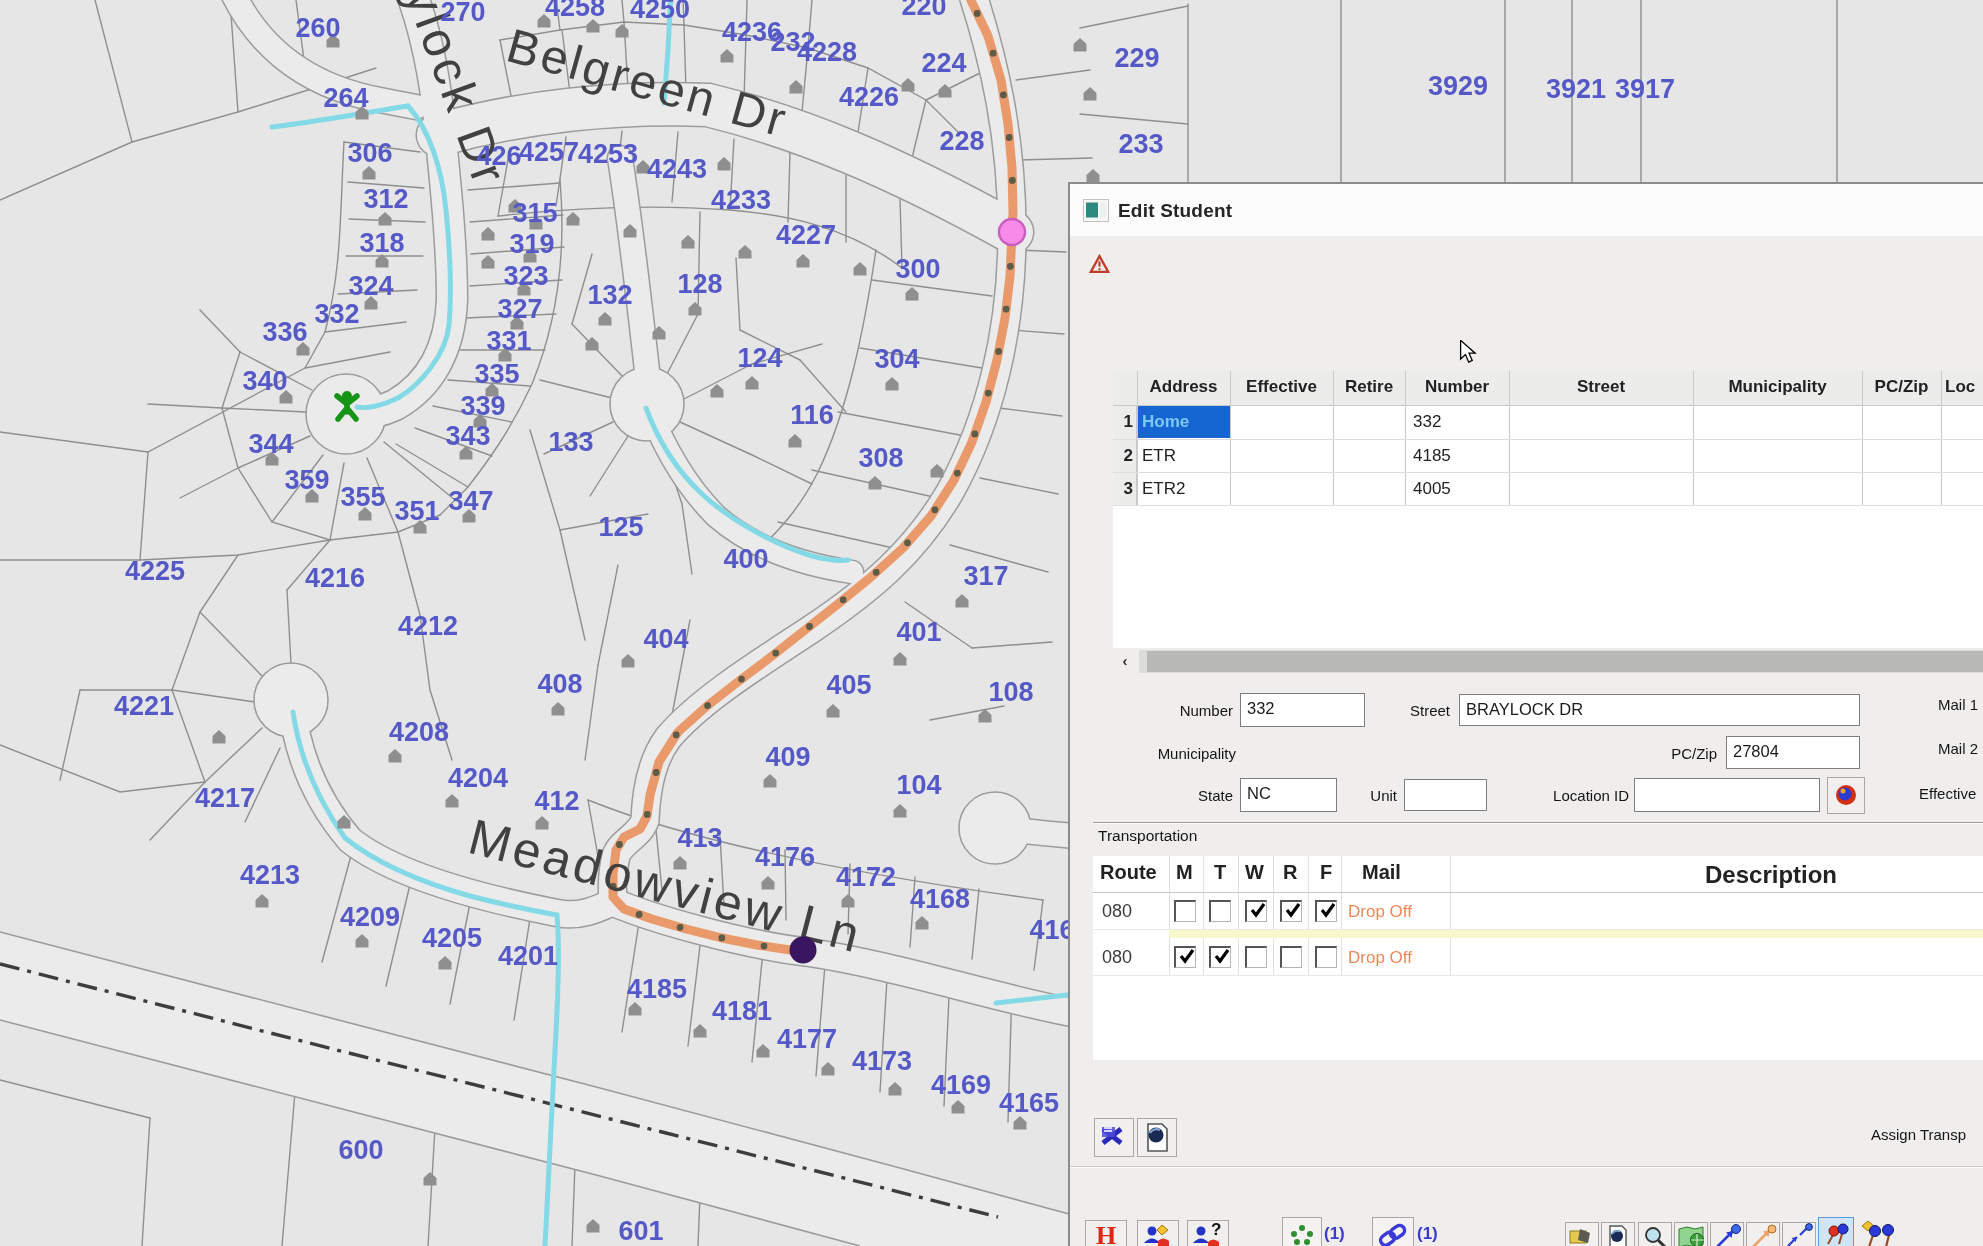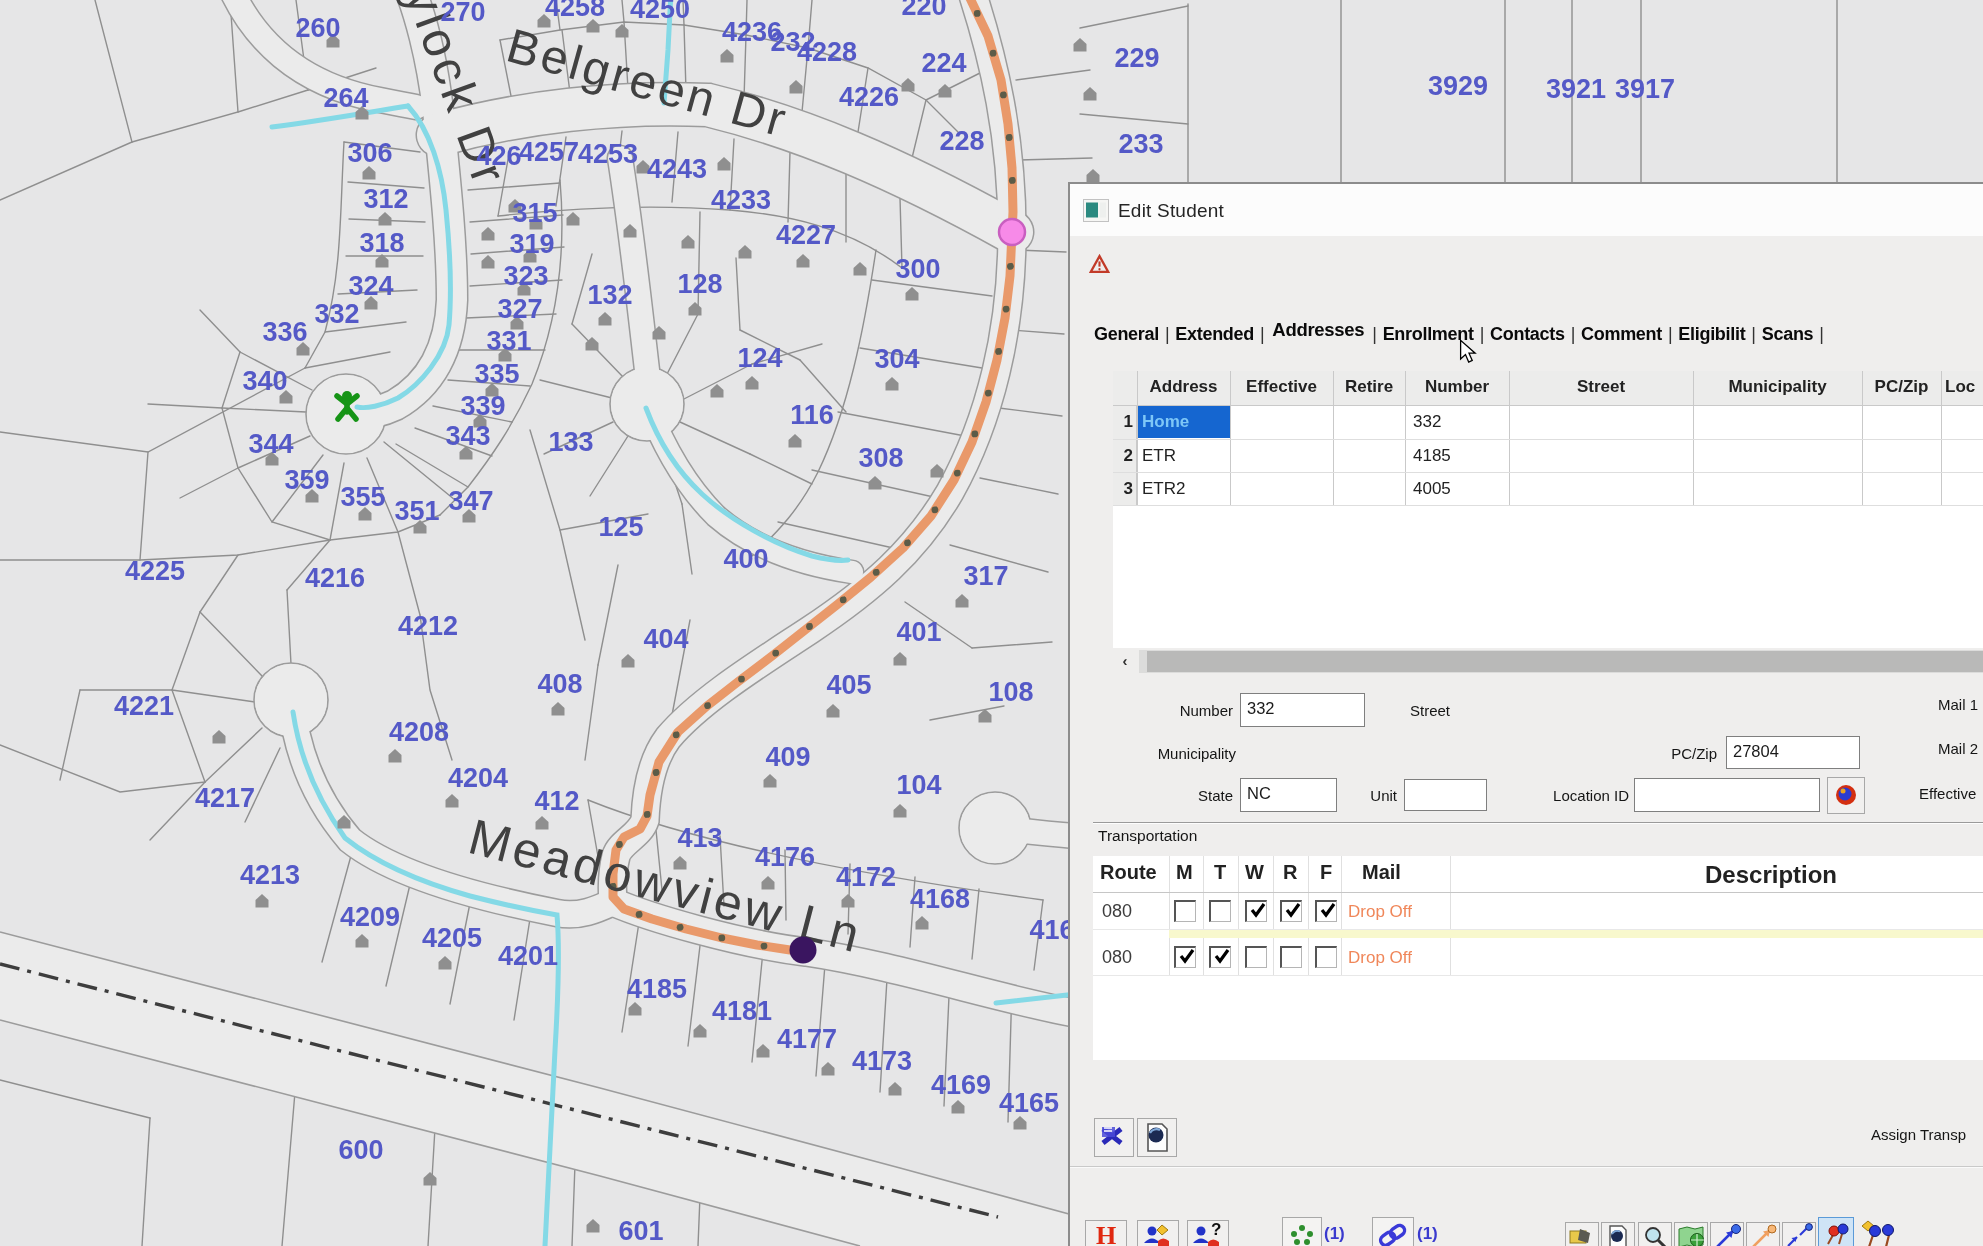--- a/index.html
+++ b/index.html
@@ -1,19 +1,19 @@
 <!DOCTYPE html>
 <html><head><meta charset="utf-8"><style>
 html,body{margin:0;padding:0}
 .stage{position:relative;width:1983px;height:1246px;overflow:hidden;font-family:"Liberation Sans",sans-serif;background:#e6e6e7}
 .stage svg.map{position:absolute;left:0;top:0}
 .dlg{position:absolute;left:1068px;top:182px;width:915px;height:1064px;background:#efeeed;border-top:2px solid #8c8c8c;border-left:2px solid #8c8c8c;box-sizing:border-box}
 .abs{position:absolute}
 .title{position:absolute;left:0;top:0;right:0;height:52px;background:#fcfcfc}
-.title .txt{position:absolute;left:48px;top:16px;font-size:19px;font-weight:normal;color:#252525;letter-spacing:.2px}
+.title .txt{position:absolute;left:48px;top:16px;font-size:19px;font-weight:bold;color:#252525;letter-spacing:.2px}
 .tabs{position:absolute;left:24px;top:139px;font-size:18px;font-weight:bold;color:#0a0a0a;white-space:nowrap;letter-spacing:-0.3px}
 .tabs .sep{color:#333;padding:0 6px;font-weight:normal}
 .tabs .on{font-size:18.5px;position:relative;top:-4px;padding:0 2px}
 .tbl{position:absolute;left:43px;top:187px;right:0;height:277px;background:#fff}
 .gl{position:absolute;background:#c9c9c9}
 .field{position:absolute;background:#fff;border:1px solid #7f7f7f;box-sizing:border-box;font-size:16.5px;color:#1a1a1a;padding:5px 0 0 6px}
 .lab{position:absolute;font-size:15px;color:#151515;text-align:right}
 .lab2{position:absolute;font-size:15px;color:#151515}
 .hdr{font-weight:bold;font-size:17px;color:#000}
 .cell{position:absolute;font-size:17px;color:#222}
@@ -464,21 +464,20 @@
           <rect x="3" y="3.5" width="12" height="15" fill="#2c8a80"></rect>
           <rect x="17" y="3.5" width="6" height="15" fill="#eef0ee"></rect>
         </svg>
     <div class="txt">Edit Student</div>
   </div>
   <svg class="abs" style="left:19px;top:70px" width="21" height="20" viewBox="0 0 24 22">
         <path d="M12 2 L22 20 L2 20 Z" fill="none" stroke="#c23a28" stroke-width="2.6"></path>
         <path d="M12 8 L12 14" stroke="#c23a28" stroke-width="2.4"></path>
         <circle cx="12" cy="17" r="1.3" fill="#c23a28"></circle>
       </svg>
-  <div class="tabs">General<span class="sep">|</span>Extended<span class="sep">|</span><span class="on">Addresses</span><span class="sep">|</span>Enrollment<span class="sep">|</span>Contacts<span class="sep">|</span>Comment<span class="sep">|</span>Eligibilit<span class="sep">|</span>Scans<span class="sep">|</span></div>
 
   <div class="tbl">
     <div class="abs" style="left:0;top:0;width:24px;height:134px;background:#ececeb;border-right:1px solid #c9c9c9;box-sizing:border-box"></div>
     <div class="abs" style="left:0;top:0;right:0;height:34px;background:#ececeb"></div>
     <div class="gl" style="left:24px;top:0;width:1px;height:134px"></div>
     <div class="gl" style="left:117px;top:0;width:1px;height:134px"></div>
     <div class="gl" style="left:220px;top:0;width:1px;height:134px"></div>
     <div class="gl" style="left:292px;top:0;width:1px;height:134px"></div>
     <div class="gl" style="left:396px;top:0;width:1px;height:134px"></div>
     <div class="gl" style="left:580px;top:0;width:1px;height:134px"></div>
@@ -508,20 +507,21 @@
     <div class="cell" style="left:300px;top:108px">4005</div>
   </div>
 
   <div class="abs" style="left:43px;top:466px;width:24px;height:23px;background:#efeeed;color:#333;font-size:15px;font-weight:bold;text-align:center;line-height:22px">‹</div>
   <div class="abs" style="left:69px;top:466px;right:0;height:23px;background:#dcdcdb"></div>
   <div class="abs" style="left:77px;top:467px;right:0;height:21px;background:#b9b9b8"></div>
 
   <div class="lab" style="left:90px;top:518px;width:73px">Number</div>
   <div class="field" style="left:170px;top:509px;width:125px;height:34px">332</div>
   <div class="lab" style="left:310px;top:518px;width:70px">Street</div>
+  <div class="field" style="left:389px;top:510px;width:401px;height:32px">BRAYLOCK DR</div>
   <div class="lab2" style="left:868px;top:512px">Mail 1</div>
   <div class="lab" style="left:70px;top:561px;width:96px">Municipality</div>
   <div class="lab" style="left:577px;top:561px;width:70px">PC/Zip</div>
   <div class="field" style="left:656px;top:552px;width:134px;height:33px">27804</div>
   <div class="lab2" style="left:868px;top:556px">Mail 2</div>
   <div class="lab" style="left:93px;top:603px;width:70px">State</div>
   <div class="field" style="left:170px;top:594px;width:97px;height:34px">NC</div>
   <div class="lab" style="left:257px;top:603px;width:70px">Unit</div>
   <div class="field" style="left:334px;top:595px;width:83px;height:32px"></div>
   <div class="lab" style="left:455px;top:603px;width:104px">Location ID</div>

